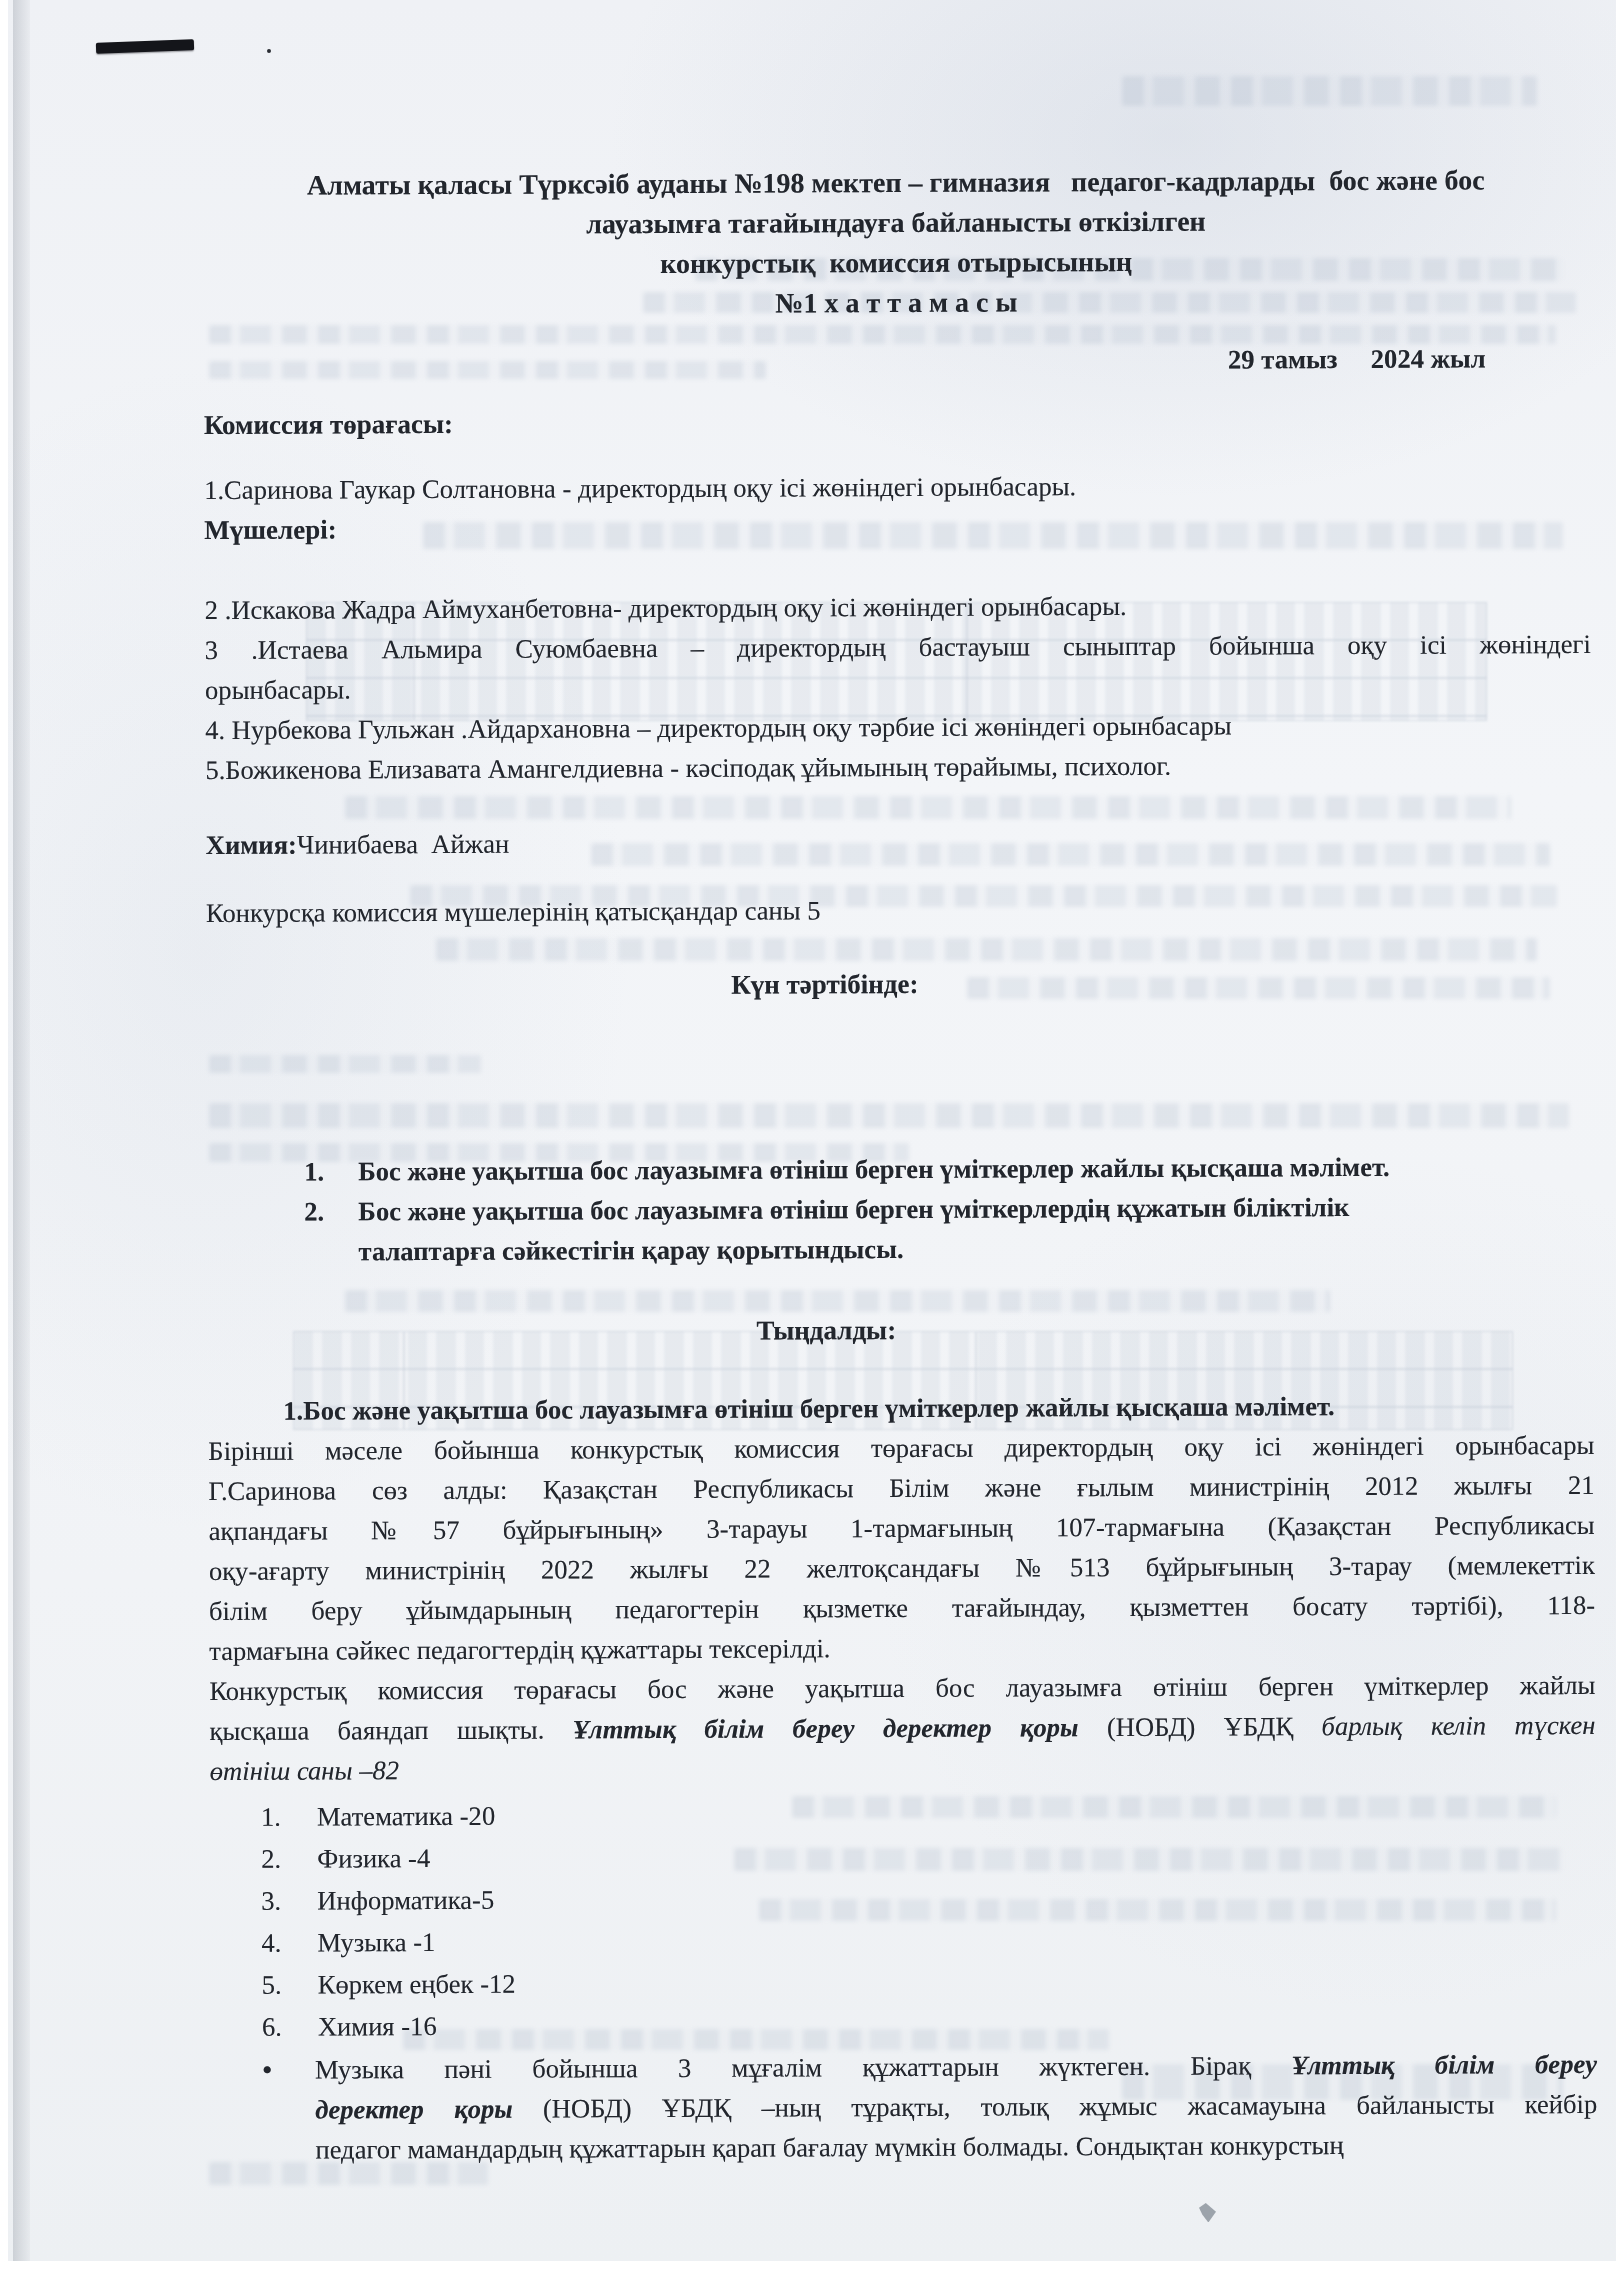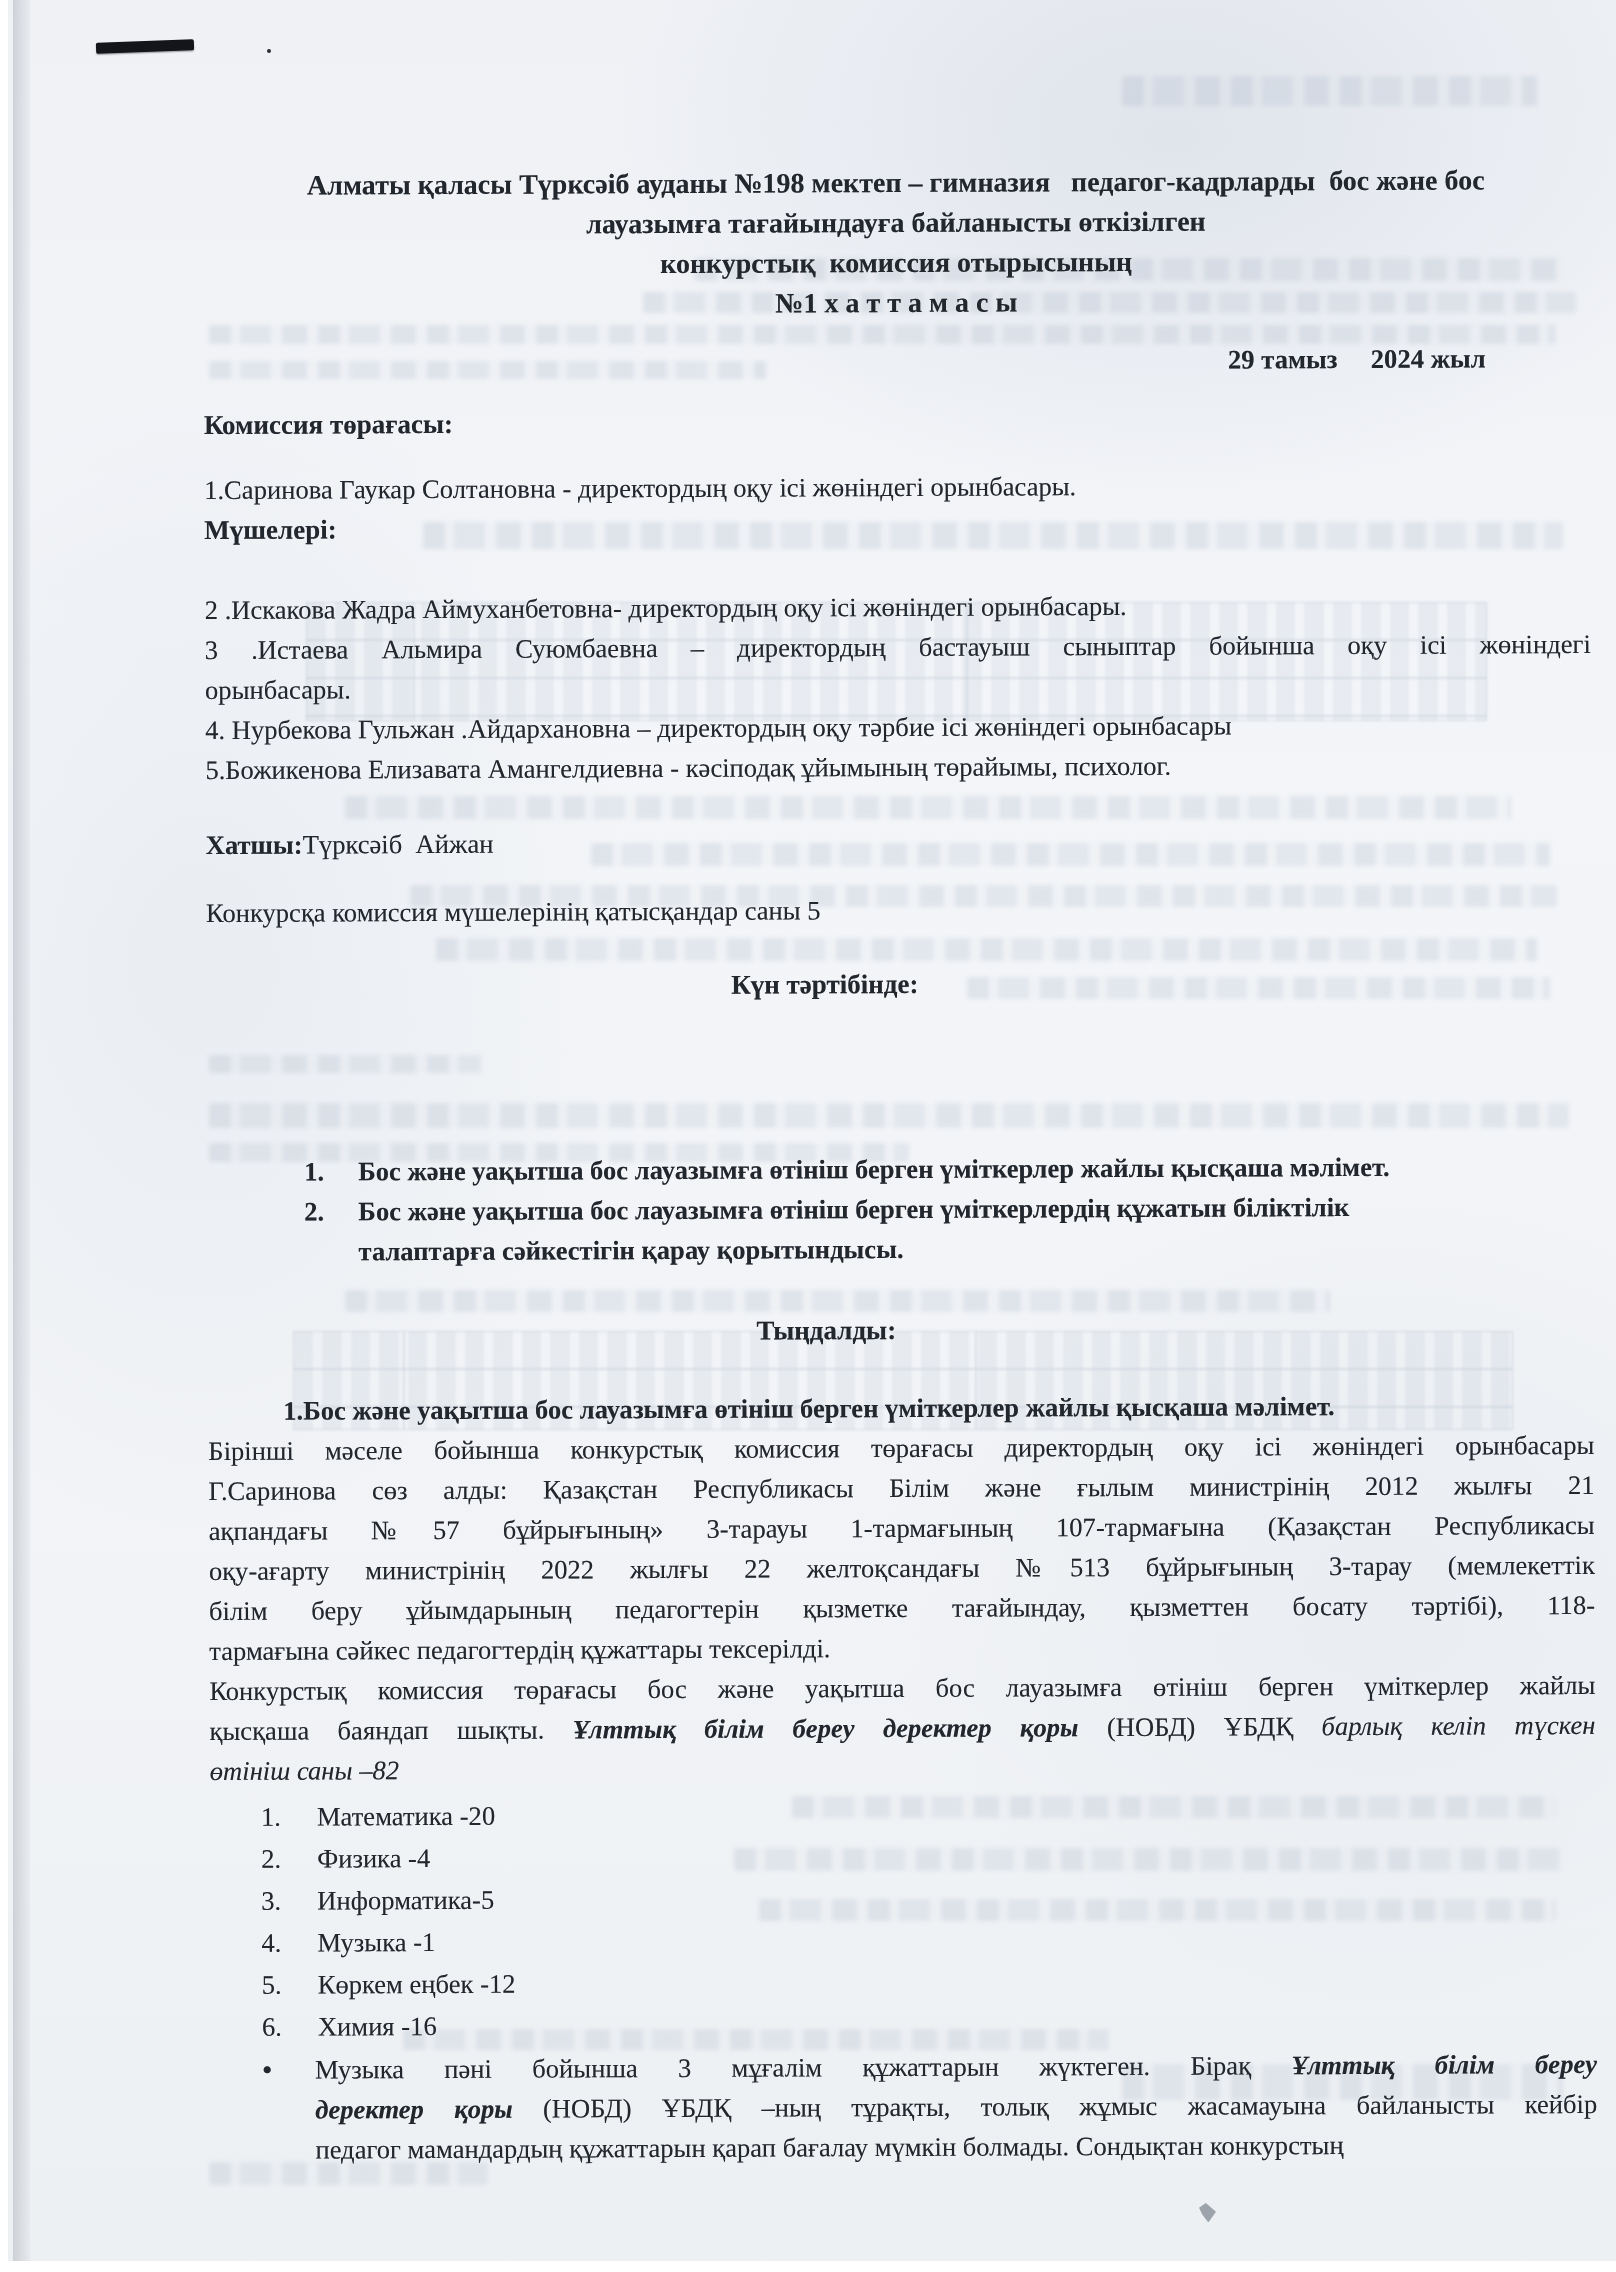--- a/index.html
+++ b/index.html
@@ -121,21 +121,21 @@
 
     <div class="sec-heading">Мүшелері:</div>
 
     <div style="margin-top:40px;">2 .Искакова Жадра Аймуханбетовна- директордың оқу ісі жөніндегі орынбасары.</div>
     <div class="j">3 .Истаева Альмира Суюмбаевна – директордың бастауыш сыныптар бойынша оқу ісі жөніндегі</div>
     <div>орынбасары.</div>
     <div>4. Нурбекова Гульжан .Айдархановна  – директордың оқу тәрбие ісі жөніндегі орынбасары</div>
     <div>5.Божикенова Елизавата Амангелдиевна - кәсіподақ ұйымының төрайымы, психолог.</div>
 
     <div style="margin-top:35px;">
-      <span class="b">Хатшы:</span><span class="pre">Түрксәіб  Айжан</span>
+      <span class="b">Химия:</span><span class="pre">Чинибаева  Айжан</span>
     </div>
 
     <div style="margin-top:28.5px;">Конкурсқа комиссия мүшелерінің  қатысқандар саны 5</div>
 
     <div class="sec-heading center" style="margin-top:34px;">Күн тәртібінде:</div>
 
     <div class="row agenda-item" style="margin-top:145px;">
       <div class="agenda-num">1.</div>
       <div class="agenda-text">Бос және уақытша бос лауазымға өтініш берген үміткерлер жайлы қысқаша мәлімет.</div>
     </div>

